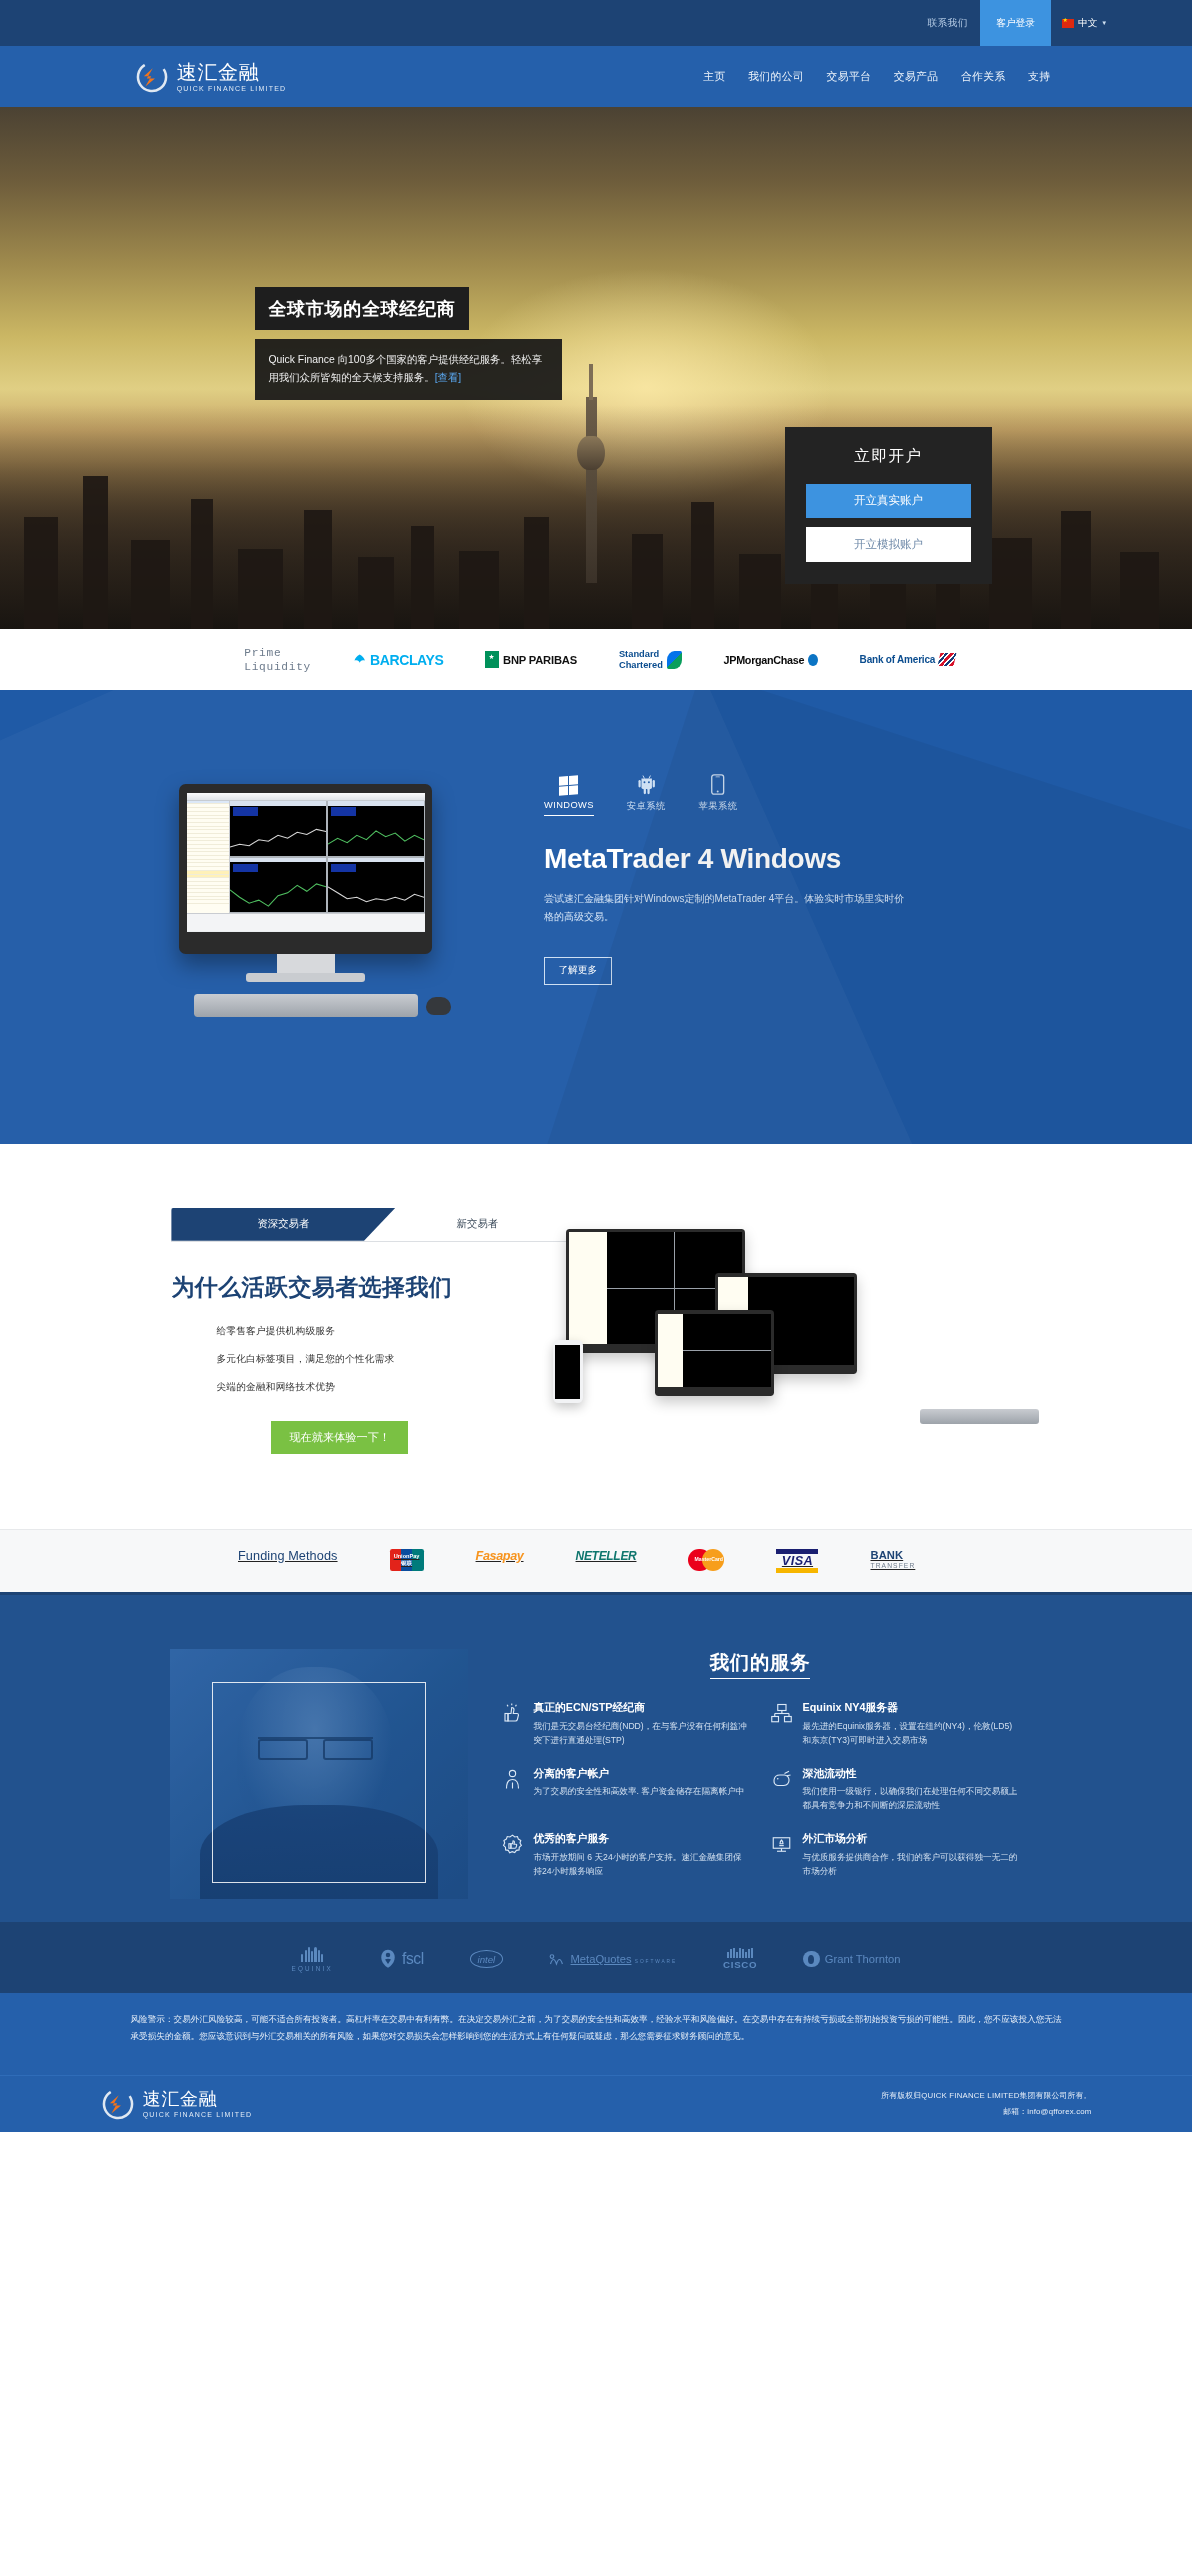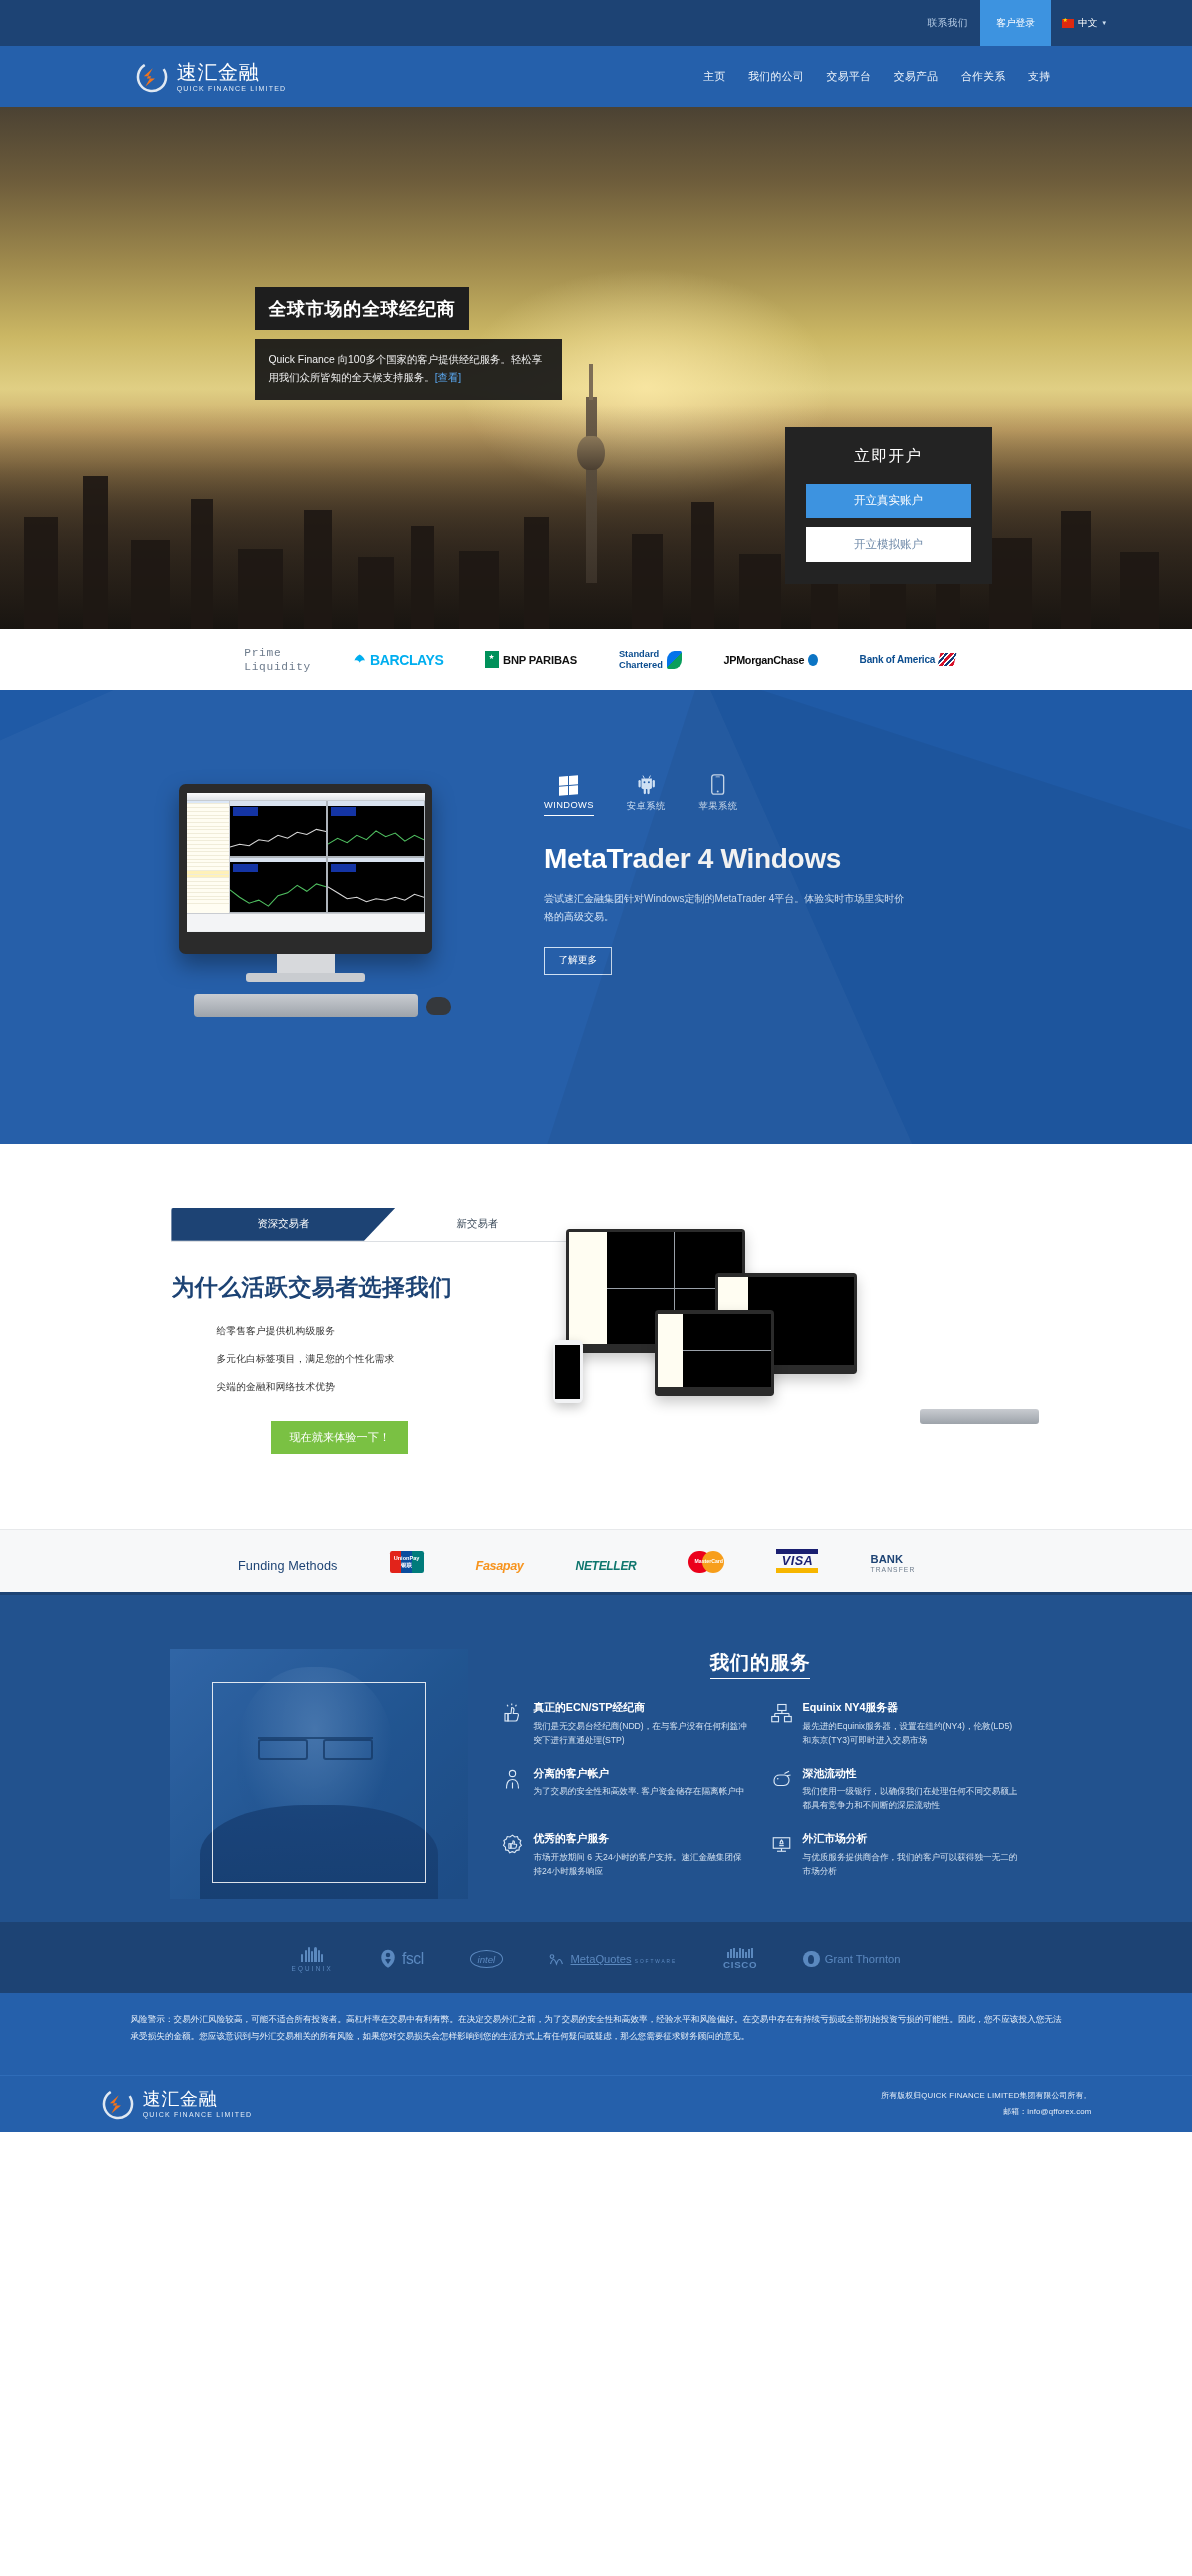--- a/index.html
+++ b/index.html
@@ -161,21 +161,21 @@
   .platform-copy { flex: 1; padding-left: 37px; padding-top: 7.5px; }
   .os-tabs { display: flex; gap: 33px; margin-bottom: 25px; }
   .os-tab { text-align: center; color: #cfe0f3; cursor: pointer; }
   .os-tab .os-label { font-size: 9.3px; letter-spacing: 0.4px; display: block; margin-top: 5.2px; padding-bottom: 4.5px; }
   .os-tab.active { color: #fff; }
   .os-tab.active .os-label { border-bottom: 1.5px solid #fff; }
   .os-ico { height: 22.4px; display: flex; align-items: flex-end; justify-content: center; }
   .win-grid { width: 19.4px; height: 18.6px; display: grid; grid-template-columns: 1fr 1fr; grid-template-rows: 1fr 1fr; gap: 1.5px; transform: skewY(-5deg); }
   .win-grid i { background: #fff; display: block; }
   .platform-title { color: #fff; font-size: 28px; font-weight: bold; letter-spacing: -0.3px; margin-bottom: 15px; }
-  .platform-desc { color: #d7e6f7; font-size: 10px; line-height: 1.85; width: 365px; margin-bottom: 20px; }
+  .platform-desc { color: #d7e6f7; font-size: 10px; line-height: 1.85; width: 365px; margin-bottom: 30px; }
   .btn-outline {
     display: inline-block; border: 0.7px solid #cfe0f3; color: #fff; background: transparent;
     font-size: 9.7px; padding: 6.7px 13.4px; cursor: pointer; font-family: inherit;
   }
 
   
   .monitor { width: 253px; position: relative; }
   .mon-screen {
     background: #2b2b2b; border-radius: 6.7px; padding: 8.2px 7.5px 22.4px;
     box-shadow: 0 10.4px 22.4px rgba(0,0,0,.35);
@@ -227,21 +227,21 @@
   .d-phone .scr { background: #000; height: 100%; }
   .d-kb { position: absolute; right: 4.5px; bottom: 0; width: 119px; height: 15px; background: linear-gradient(#c9ccd1,#9da3aa); border-radius: 3px; }
   .mini-screen { background: #2b2b2b; border-radius: 3.7px; padding: 3.7px 3px 9px; box-shadow: 0 6px 13.4px rgba(0,0,0,.22); }
   .mini-mt4 { background: #eceff2; height: 100%; display: flex; }
   .mini-mt4 .l { width: 22%; background: #fffdf2; }
   .mini-mt4 .c { flex: 1; display: grid; grid-template-columns: 1fr 1fr; grid-template-rows: 1fr 1fr; gap: 0.7px; background: #9aa1a9; }
   .mini-mt4 .c i { background: #000; }
 
   
   .funding { background: #f7f8f9; border-top: 0.7px solid #e7e9eb; border-bottom: 3px solid #1d4374; height: 66px; display: flex; align-items: center; }
-  .funding-inner { width: 894px; margin: 0 auto; display: flex; align-items: flex-end; gap: 52px; padding-left: 89px; }
+  .funding-inner { width: 894px; margin: 0 auto; display: flex; align-items: flex-start; gap: 52px; padding-left: 89px; text-decoration: underline; }
   .funding-label { color: #1d4374; font-size: 12.7px; letter-spacing: 0.1px; }
   .pay { display: flex; align-items: center; justify-content: center; }
   .pm-unionpay { width: 34px; height: 22.4px; border-radius: 2.2px; background: linear-gradient(to right,#e2231a 0 33%,#0a4d9e 33% 66%,#007b7b 66% 100%); color: #fff; font-size: 5.6px; display: flex; flex-direction: column; align-items: center; justify-content: center; font-weight: bold; line-height: 1.3; }
   .pm-fasapay { color: #f7941e; font-weight: bold; font-style: italic; font-size: 12.7px; letter-spacing: -0.4px; }
   .pm-neteller { color: #0f766e; font-weight: bold; font-style: italic; font-size: 12px; letter-spacing: -0.3px; }
   .pm-mc { position: relative; width: 36px; height: 22.4px; }
   .pm-mc i { position: absolute; top: 0; width: 22.4px; height: 22.4px; border-radius: 50%; }
   .pm-mc .r { left: 0; background: #eb001b; }
   .pm-mc .y { left: 13.4px; background: #f79e1b; }
   .pm-mc span { position: absolute; left: 6px; top: 7.5px; color: #fff; font-size: 5.2px; font-weight: bold; z-index: 2; }

